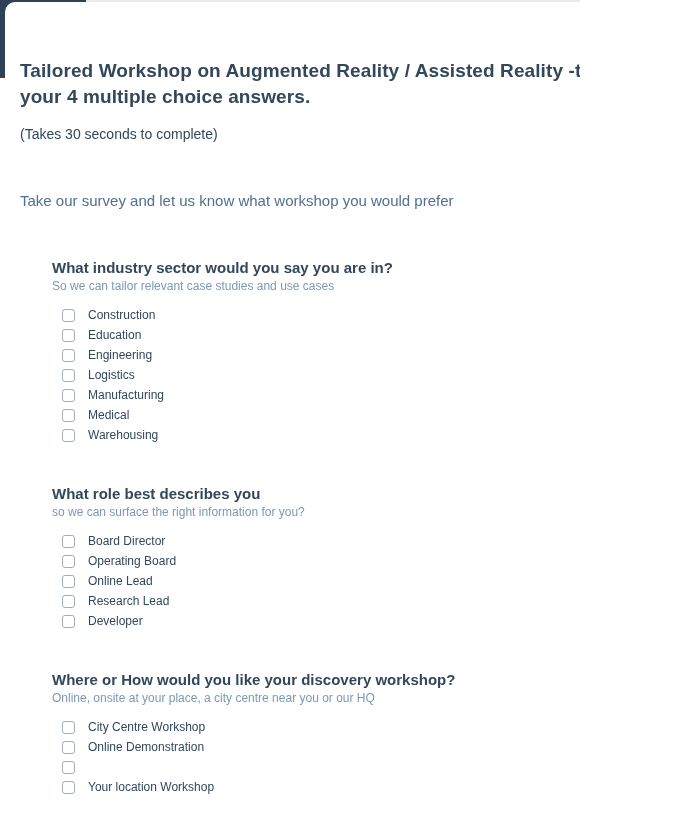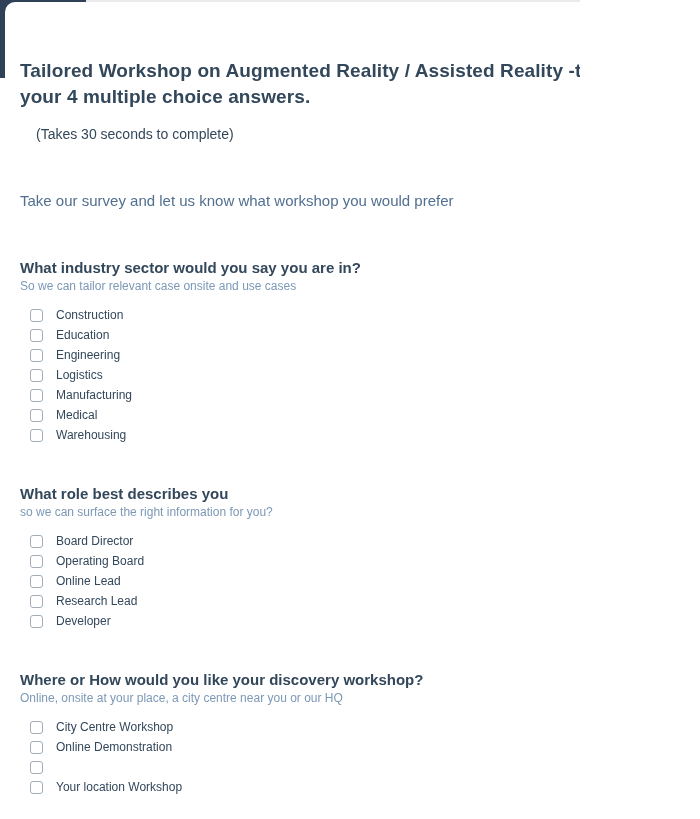--- a/index.html
+++ b/index.html
@@ -53,30 +53,29 @@
     font-weight: bold;
     line-height: 26px;
     color: #33475b;
     letter-spacing: 0.1px;
   }
 
   .form-subtitle {
     margin-top: 16px;
     font-size: 14px;
     color: #33475b;
-    margin-left: 16px;
   }
 
   .form-intro {
     margin-top: 50px;
     font-size: 15px;
     color: #516f90;
   }
 
-  .question { margin-top: 50px; }
+  .question { margin-top: 50px; margin-left: 32px; }
   .question + .question { margin-top: 40px; }
 
   .q-label {
     font-size: 15px;
     font-weight: bold;
     color: #33475b;
   }
 
   .q-help {
     margin-top: 3px;
@@ -119,21 +118,21 @@
   <div class="corner-accent"></div>
 
   <div class="card">
     <div class="form-title">Tailored Workshop on Augmented Reality / Assisted Reality -tailored to your 4 multiple choice answers.</div>
     <div class="form-subtitle">(Takes 30 seconds to complete)</div>
     <div class="form-intro">Take our survey and let us know what workshop you would prefer</div>
 
     <div id="questions-container">
         <div class="question">
           <div class="q-label">What industry sector would you say you are in?</div>
-          <div class="q-help">So we can tailor relevant case onsite and use cases</div>
+          <div class="q-help">So we can tailor relevant case studies and use cases</div>
           <div class="options">
             <label class="option-row">
               <span class="checkbox"></span>
               <span class="option-label">Construction</span>
             </label>
             <label class="option-row">
               <span class="checkbox"></span>
               <span class="option-label">Education</span>
             </label>
             <label class="option-row">

